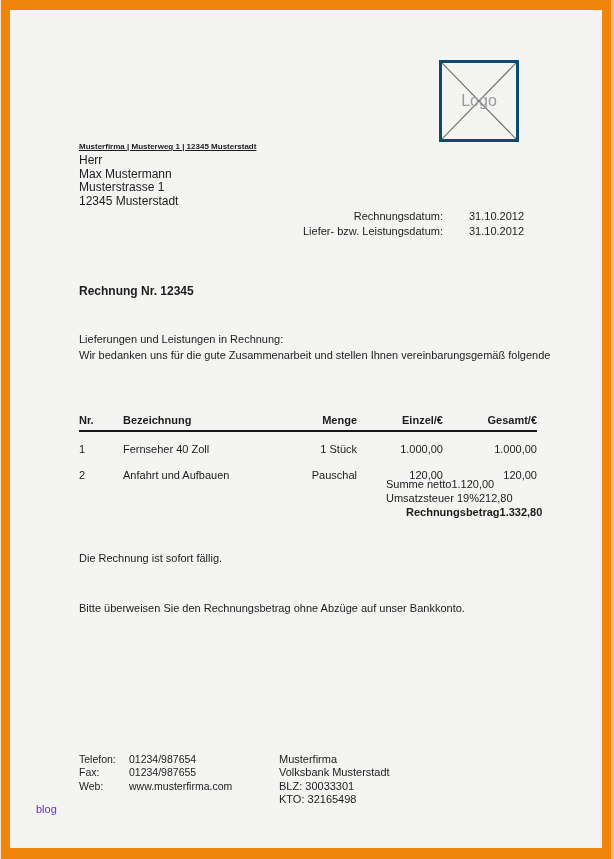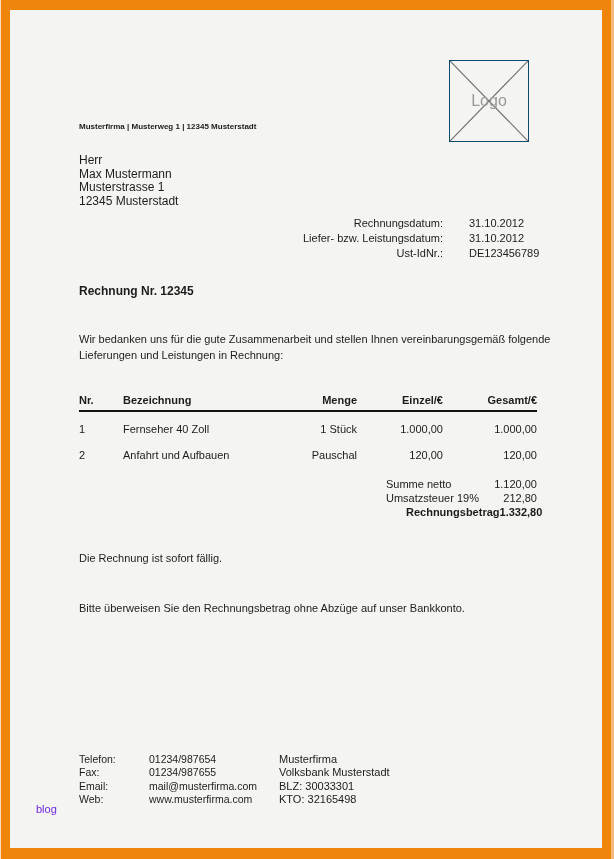--- a/index.html
+++ b/index.html
@@ -20,70 +20,70 @@
   .paper {
     position: absolute;
     left: 10px; top: 10px;
     width: 592px; height: 838px;
     background: #F4F4F2;
   }
 
   
   .logo-box {
     position: absolute;
-    left: 439px; top: 50px;
+    left: 429px; top: 50px;
     width: 80px; height: 82px;
-    border: 1px solid #0c4a6e;
+    border: 3px solid #0c4a6e;
   }
   .logo-box svg { position: absolute; left: 0; top: 0; width: 100%; height: 100%; display: block; }
   .logo-label {
     position: absolute; left: 0; top: 0; right: 0; bottom: 0;
     display: flex; align-items: center; justify-content: center;
     color: #9a9a9a; font-size: 16px;
   }
 
   
   .sender {
-    position: absolute; left: 69px; top: 112px;
-    font-size: 8px; font-weight: 700; 
+    position: absolute; left: 69px; top: 132px;
+    font-size: 8px; font-weight: 700; text-decoration: underline;
     white-space: nowrap;
   }
 
   
   .recipient { position: absolute; left: 69px; top: 144px; font-size: 12px; line-height: 13.5px; }
 
   
-  .meta { position: absolute; left: 69px; top: 206px; width: 458px; font-size: 11px; }
+  .meta { position: absolute; left: 69px; top: 199px; width: 458px; font-size: 11px; }
   .meta-row { display: flex; line-height: 15px; }
   .meta-label { flex: 1; text-align: right; }
   .meta-value { width: 68px; margin-left: 26px; white-space: nowrap; }
 
   .doc-title { position: absolute; left: 69px; top: 274px; font-size: 12px; font-weight: 700; }
 
   .intro { position: absolute; left: 69px; top: 322px; font-size: 11px; line-height: 15.5px; white-space: nowrap; }
 
   
-  .items { position: absolute; left: 69px; top: 384px; width: 458px; font-size: 11px; }
+  .items { position: absolute; left: 69px; top: 404px; width: 458px; font-size: 11px; }
   .trow { display: grid; grid-template-columns: 44px 130px 104px 86px 94px; }
   .thead { font-weight: 700; padding-bottom: 4px; border-bottom: 2px solid #151515; }
   .col-r { text-align: right; }
   .item-row-1 { margin-top: 11px; }
   .item-row-2 { margin-top: 14px; }
 
   
   .totals { position: absolute; left: 376px; top: 467px; width: 151px; font-size: 11px; }
-  .total-row { display: flex; justify-content: space-between; line-height: 14.2px; }
+  .total-row { display: flex; line-height: 14.2px; }
   .total-row.bold { font-weight: 700; padding-left: 20px; }
 
   .note-1 { position: absolute; left: 69px; top: 542px; font-size: 11px; text-align: center; }
   .note-2 { position: absolute; left: 69px; top: 592px; font-size: 11px; }
 
   
   .footer-contact { position: absolute; left: 69px; top: 743px; font-size: 10.5px; line-height: 13.4px; }
-  .contact-row { display: flex; gap: 20px; }
+  .contact-row { display: flex; }
   .contact-label { width: 50px; }
   .footer-bank { position: absolute; left: 269px; top: 743px; font-size: 11px; line-height: 13.4px; }
 
   .watermark {
     position: absolute; left: 26px; top: 793px;
     font-size: 11px; color: #6d28d9;
   }
 </style>
 </head>
 <body>
@@ -113,31 +113,27 @@
 
     <div class="meta">
       <div class="meta-row">
         <span class="meta-label">Rechnungsdatum:</span>
         <span class="meta-value">31.10.2012</span>
       </div>
       <div class="meta-row">
         <span class="meta-label">Liefer- bzw. Leistungsdatum:</span>
         <span class="meta-value">31.10.2012</span>
       </div>
-      <div class="meta-row">
-        <span class="meta-label">Ust-IdNr.:</span>
-        <span class="meta-value">DE123456789</span>
-      </div>
     </div>
 
     <div class="doc-title">Rechnung Nr. 12345</div>
 
     <div class="intro">
+      <div>Lieferungen und Leistungen in Rechnung:</div>
       <div>Wir bedanken uns für die gute Zusammenarbeit und stellen Ihnen vereinbarungsgemäß folgende</div>
-      <div>Lieferungen und Leistungen in Rechnung:</div>
     </div>
 
     <div class="items">
       <div class="trow thead">
         <span>Nr.</span>
         <span>Bezeichnung</span>
         <span class="col-r">Menge</span>
         <span class="col-r">Einzel/€</span>
         <span class="col-r">Gesamt/€</span>
       </div>
@@ -178,24 +174,20 @@
     <div class="footer-contact">
       <div class="contact-row">
         <span class="contact-label">Telefon:</span>
         <span>01234/987654</span>
       </div>
       <div class="contact-row">
         <span class="contact-label">Fax:</span>
         <span>01234/987655</span>
       </div>
       <div class="contact-row">
-        <span class="contact-label">Email:</span>
-        <span>mail@musterfirma.com</span>
-      </div>
-      <div class="contact-row">
         <span class="contact-label">Web:</span>
         <span>www.musterfirma.com</span>
       </div>
     </div>
 
     <div class="footer-bank">
       <div>Musterfirma</div>
       <div>Volksbank Musterstadt</div>
       <div>BLZ: 30033301</div>
       <div>KTO: 32165498</div>

